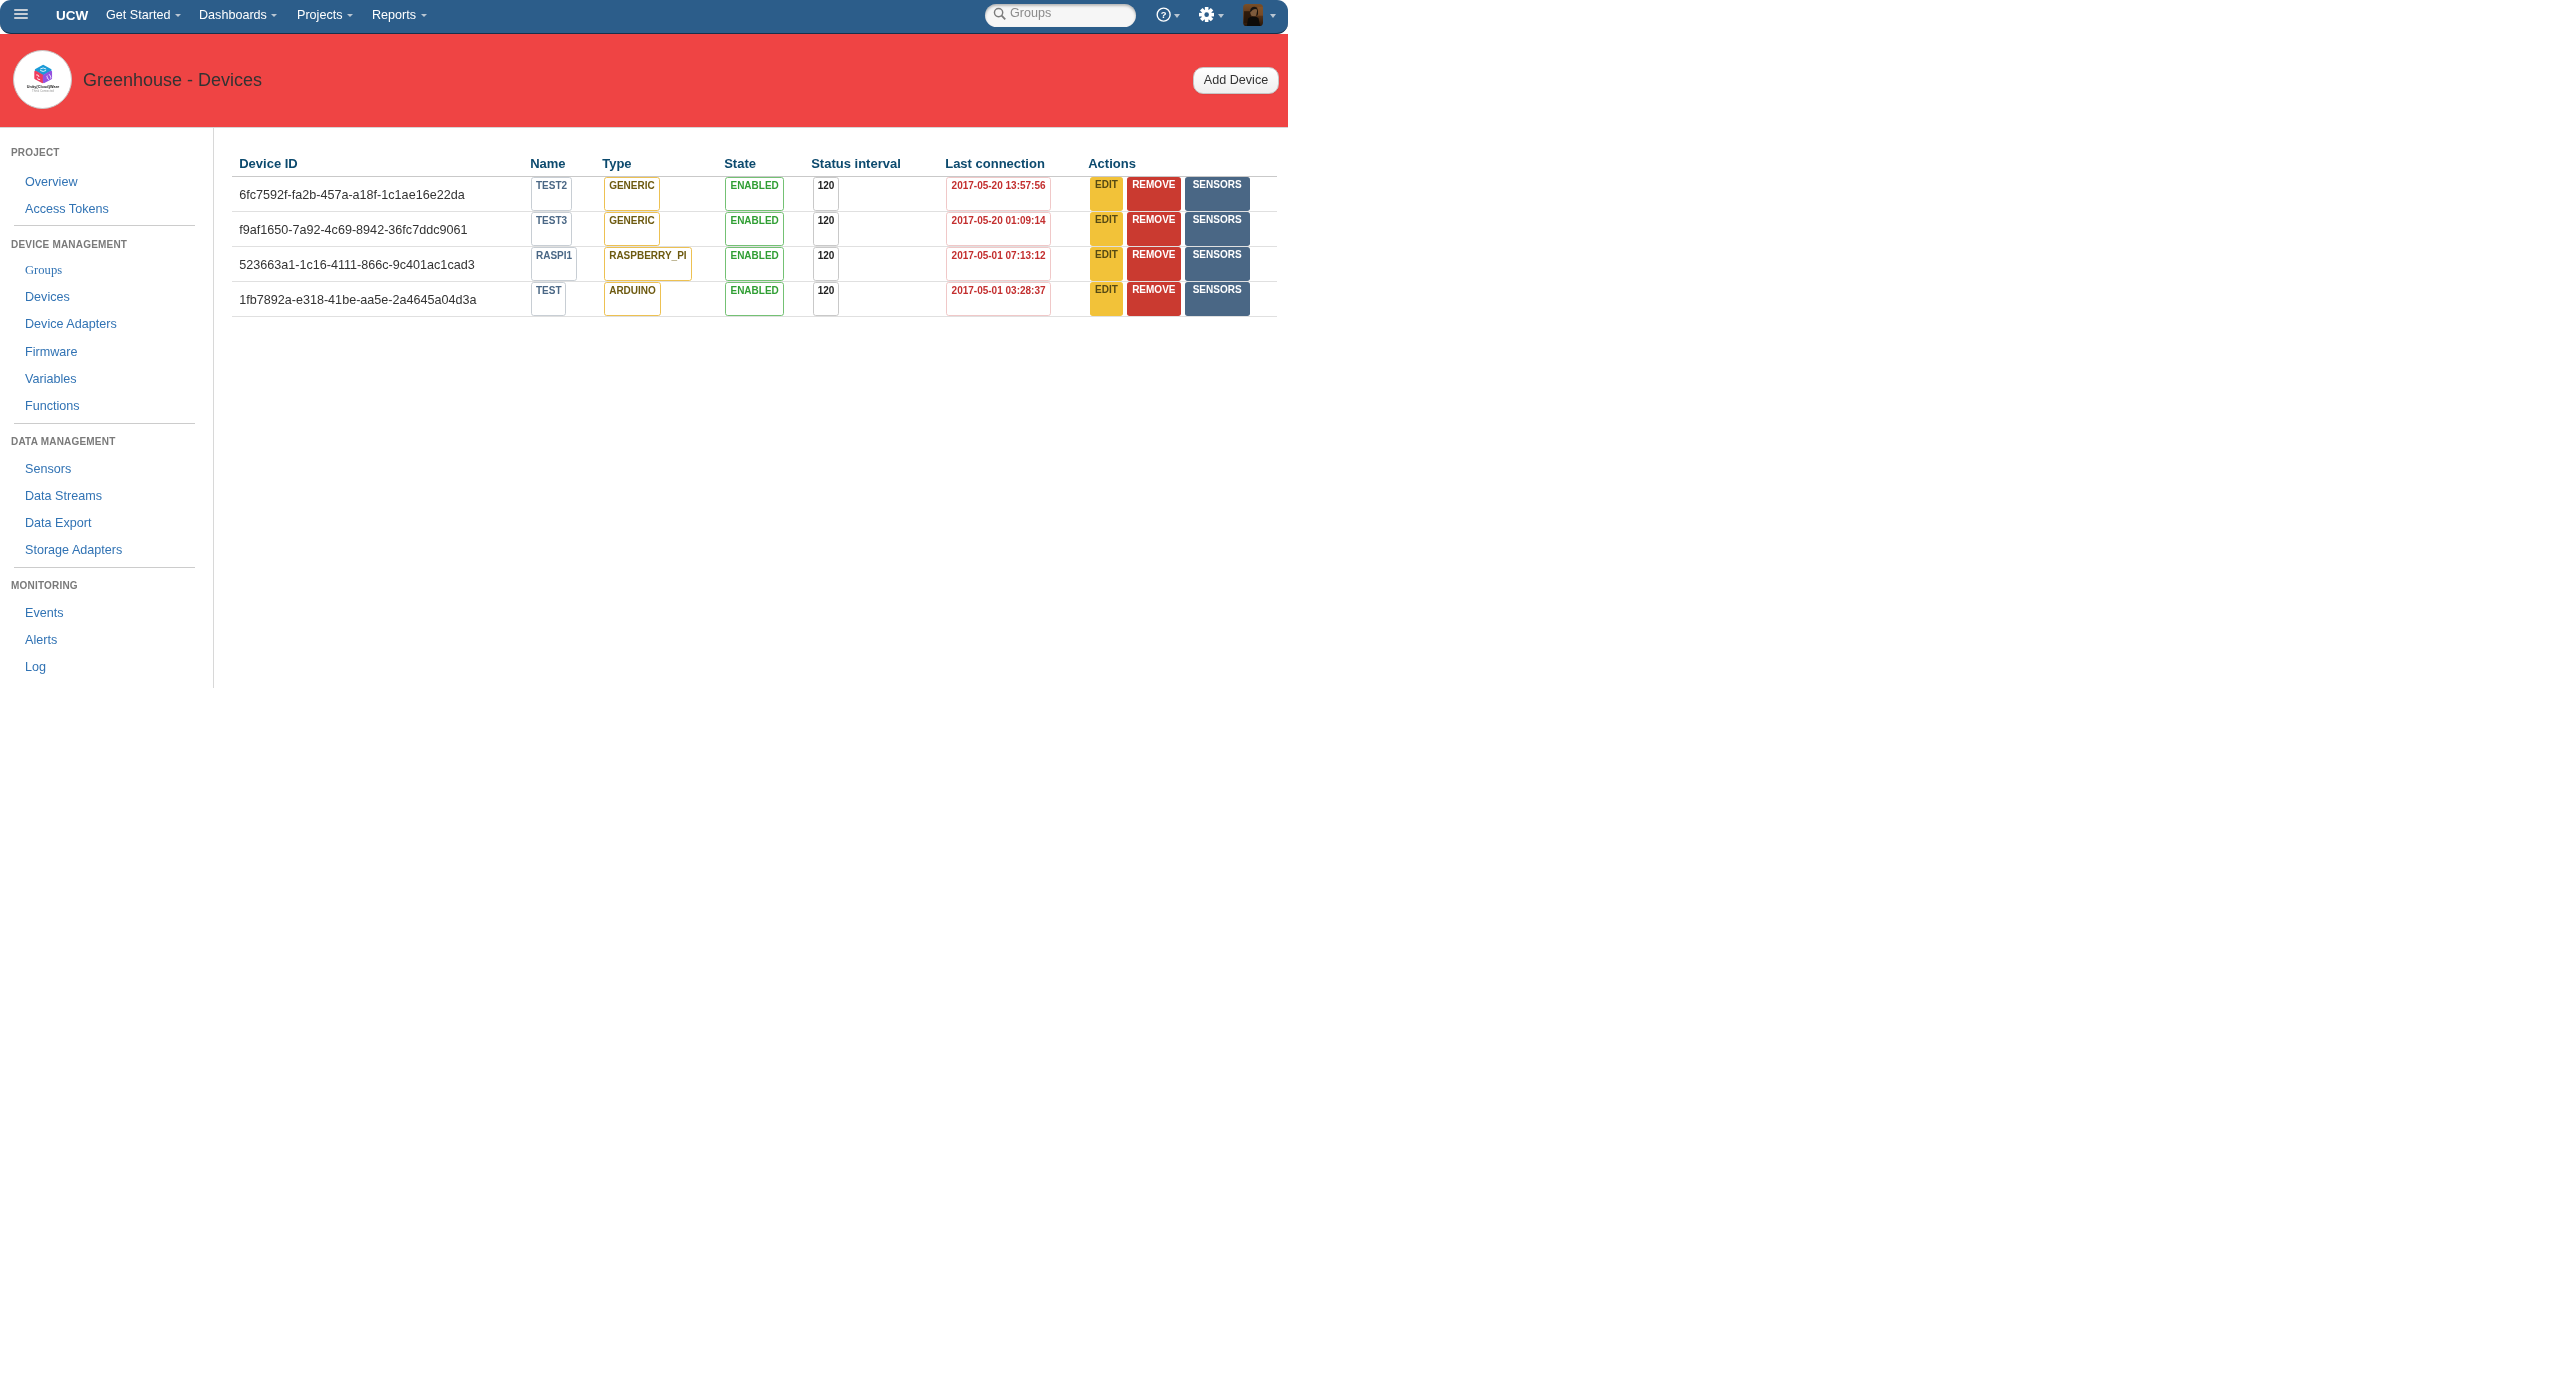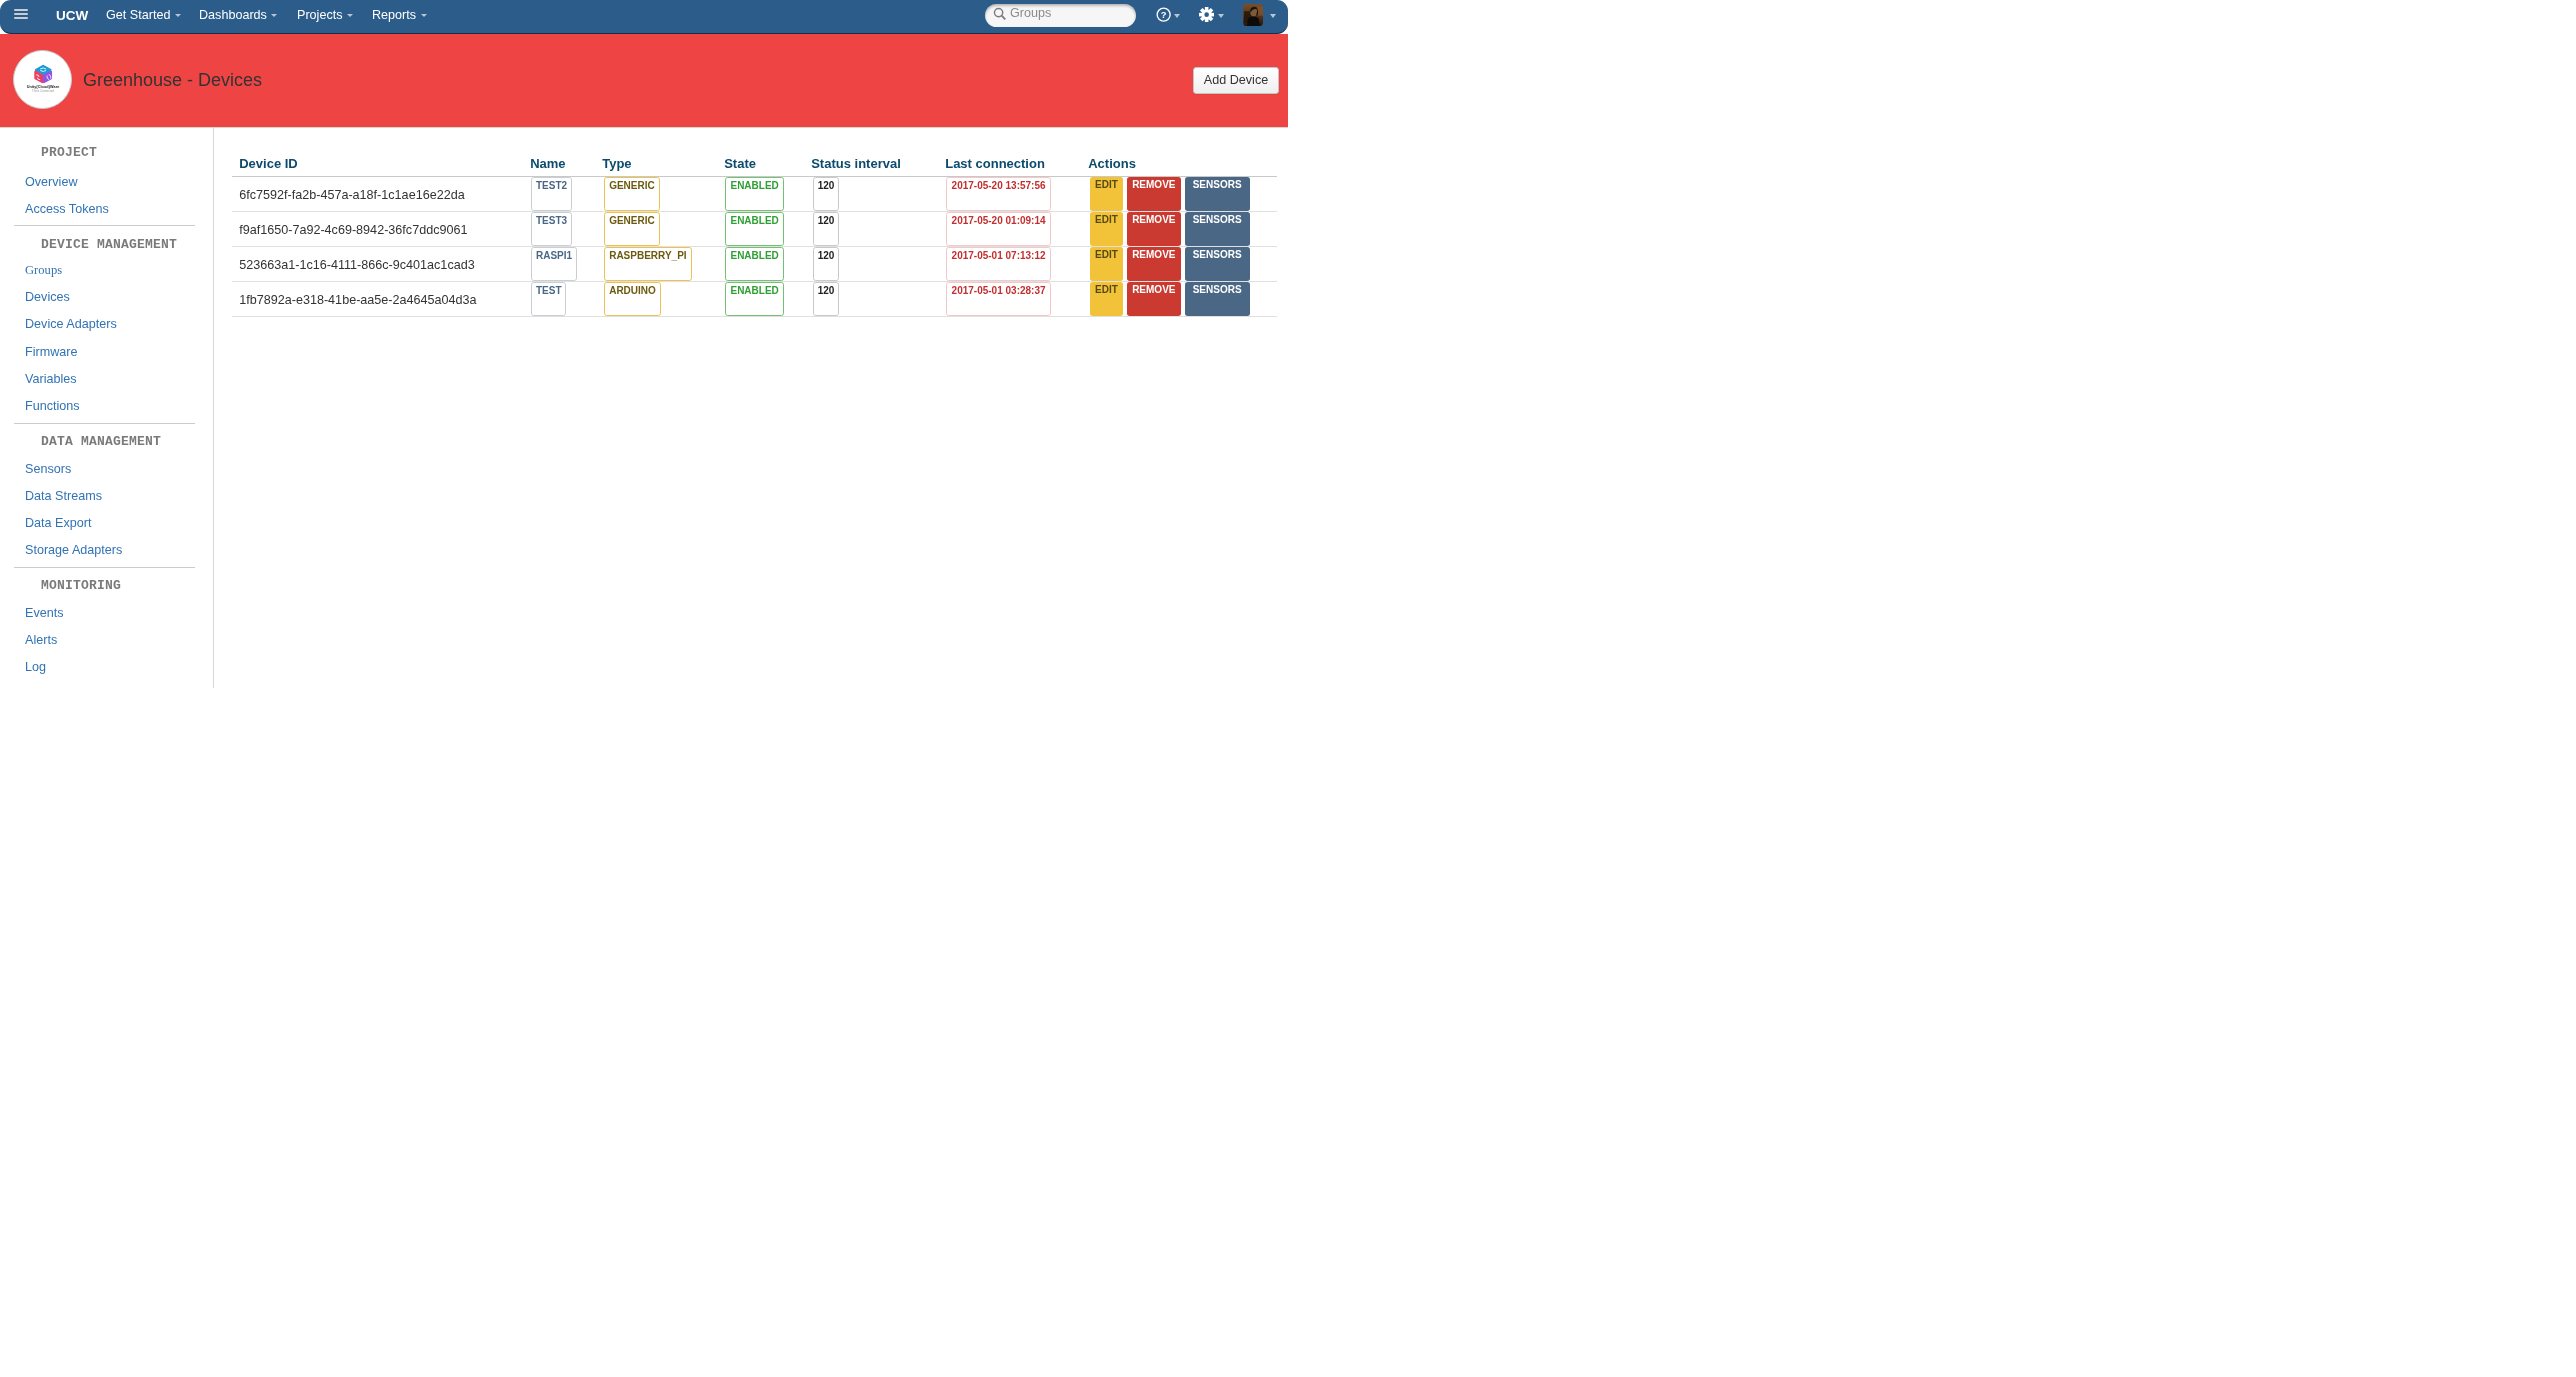--- a/index.html
+++ b/index.html
@@ -16,26 +16,26 @@
   .caret { display:inline-block; width:0; height:0; border-left:3.1px solid transparent; border-right:3.1px solid transparent; border-top:3.8px solid #b9c6d2; vertical-align:middle; margin-left:4.5px; margin-top:-0.9px; }
   #search { position:absolute; left:985px; top:3.6px; width:151px; height:23px; background:#f6f6f6; border-radius:11.7px; box-shadow:inset 0 1.8px 2.7px rgba(0,0,0,0.28); }
   #search span { position:absolute; left:25px; top:2.9px; font-size:12.6px; color:#8b8b8b; }
   #avatar { position:absolute; left:1243px; top:3.6px; width:20px; height:22.5px; border-radius:3.6px; overflow:hidden; }
   .rcaret { position:absolute; width:0; height:0; border-left:3.3px solid transparent; border-right:3.3px solid transparent; border-top:4px solid #b9c6d2; }
 
   
   #header { position:absolute; left:0; top:34px; width:1288px; height:94px; background:#ef4444; border-bottom:0.9px solid #d5d5d5; }
   #logo-circle { position:absolute; left:13.3px; top:16.4px; width:59px; height:59px; border-radius:50%; background:#fff; border:0.9px solid #c8c8c8; }
   #title { position:absolute; left:83px; top:36px; font-size:18px; line-height:21.6px; color:#333; }
-  #addbtn { position:absolute; left:1193px; top:33px; width:86px; height:27px; border:0.9px solid #c6c6c6; border-radius:3px; background:linear-gradient(#ffffff,#efefef); font-size:12.6px; color:#333; text-align:center; line-height:25px; box-shadow:0 0.9px 0.9px rgba(0,0,0,0.05); }
+  #addbtn { position:absolute; left:1193px; top:33px; width:86px; height:27px; border:0.9px solid #c6c6c6; border-radius:10px; background:linear-gradient(#ffffff,#efefef); font-size:12.6px; color:#333; text-align:center; line-height:25px; box-shadow:0 0.9px 0.9px rgba(0,0,0,0.05); }
 
   
   #main { position:absolute; left:0; top:128px; width:1288px; height:560px; background:#fff; }
   #sidebar-line { position:absolute; left:213px; top:0; width:0.9px; height:560px; background:#d8d8d8; }
-  .side-h { position:absolute; left:41px; height:18px; line-height:18px; font-size:13px; font-weight:bold; color:#7a7a7a; letter-spacing:0.2px; white-space:nowrap;font-family:Liberation Mono, monospace; }
+  .side-h { position:absolute; left:11px; height:18px; line-height:18px; font-size:10px; font-weight:bold; color:#7a7a7a; letter-spacing:0.2px; white-space:nowrap; }
   .side-a { position:absolute; left:25px; height:18px; line-height:18px; font-size:12.6px; color:#3173b4; white-space:nowrap; }
   .side-div { position:absolute; left:14.2px; width:181px; height:0.9px; background:#ccc; }
 
   
   #tblwrap { position:absolute; left:232px; top:16px; width:1044px; }
   table { border-collapse:collapse; table-layout:fixed; width:1044px; }
   th { font-size:13px; font-weight:bold; color:#0c4a6e; text-align:left; padding:10.6px 7.2px 4.1px 7.2px; line-height:17px; border-bottom:0.9px solid #c9c9c9; }
   td { height:32px; border-bottom:0.9px solid #e0e0e0; padding:0 7.2px; font-size:12.6px; color:#333; vertical-align:middle; white-space:nowrap; }
   .bdg { display:inline-block; height:34px; line-height:15px; font-size:10px; letter-spacing:0; font-weight:bold; border-radius:2.7px; background:#fff; position:relative; top:0.5px; }
   .b-name { border:0.9px solid #c8ced4; color:#4a6785; padding:0 3.9px; margin-left:0.9px; }

